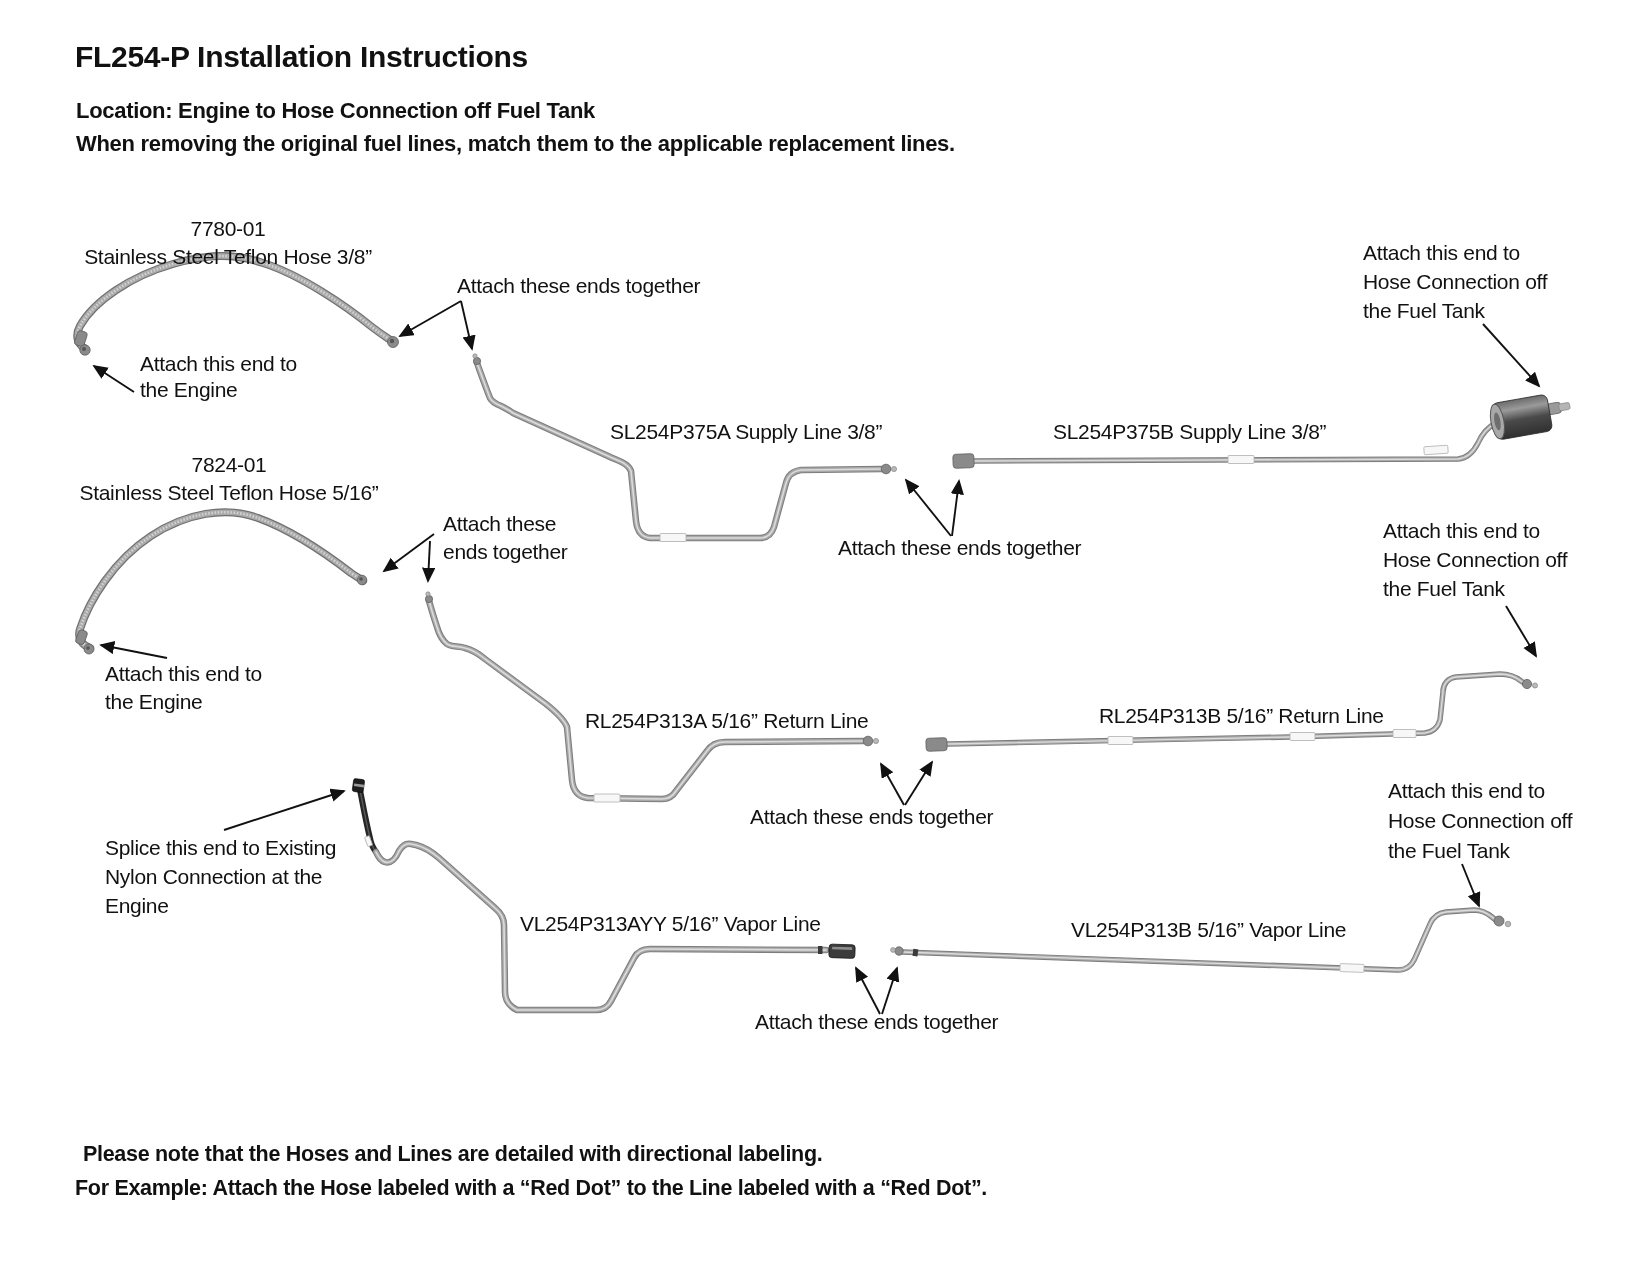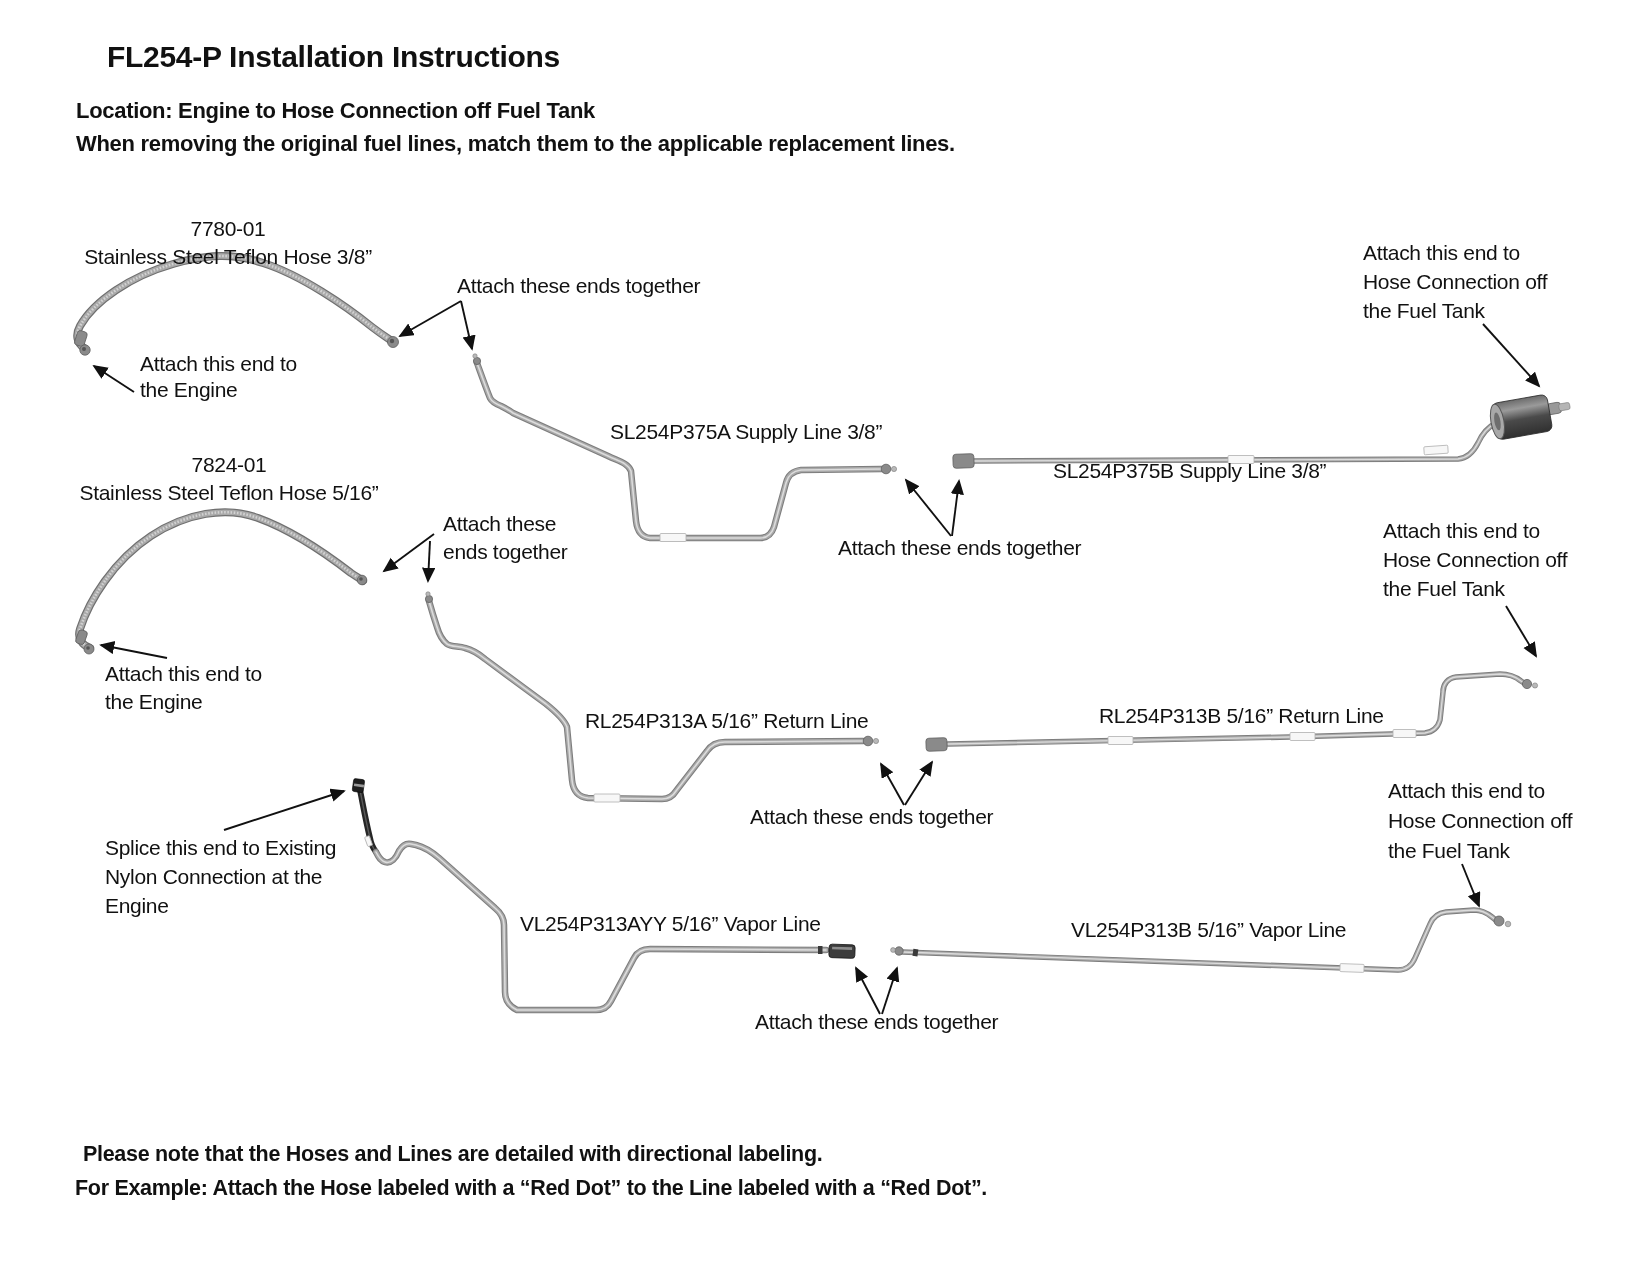--- a/index.html
+++ b/index.html
@@ -7,21 +7,21 @@
     --tube-dark:#7d7d7d; --tube-mid:#a9a9a9; --tube-light:#dcdcdc;
     --hose-dark:#6f6f6f; --black-hose:#262626; --filter-dark:#3c3c3c;
     --arrow:#111111; --tag-bg:#f7f7f7; --tag-border:#b0b0b0;
   }
   html,body{margin:0;padding:0;}
   body{width:1650px;height:1275px;background:var(--page-bg);
        font-family:"Liberation Sans","DejaVu Sans",sans-serif;color:var(--text);
        position:relative;overflow:hidden;}
   .page{position:absolute;inset:0;}
   .hdr{position:absolute;letter-spacing:-0.3px;white-space:pre;}
-  .title{left:75px;top:40px;font-size:30px;font-weight:700;margin-left:32px;}
+  .title{left:75px;top:40px;font-size:30px;font-weight:700;}
   .sub{font-size:22px;font-weight:700;}
   .lbl{position:absolute;font-size:21px;line-height:27px;letter-spacing:-0.3px;
        white-space:pre-line;}
   .center{text-align:center;}
   .lh26{line-height:26px;} .lh28{line-height:28px;} .lh29{line-height:29px;} .lh30{line-height:30px;}
   .foot{position:absolute;font-size:21.5px;font-weight:700;letter-spacing:-0.3px;white-space:pre;}
   svg{position:absolute;left:0;top:0;}
   .tube-o{fill:none;stroke:var(--tube-dark);stroke-width:6.5;stroke-linecap:round;stroke-linejoin:round;}
   .tube-m{fill:none;stroke:var(--tube-mid);stroke-width:4.4;stroke-linecap:round;stroke-linejoin:round;}
   .tube-h{fill:none;stroke:var(--tube-light);stroke-width:1.6;stroke-linecap:round;stroke-linejoin:round;}
@@ -179,21 +179,21 @@
   <div class="lbl center lh28" style="left:43px;top:203px;width:370px;margin-top:12px;">7780-01
 Stainless Steel Teflon Hose 3/8”</div>
   <div class="lbl" style="left:457px;top:272px;">Attach these ends together</div>
   <div class="lbl lh26" style="left:140px;top:351px;">Attach this end to
 the Engine</div>
   <div class="lbl lh29" style="left:1363px;top:238px;">Attach this end to
 Hose Connection off
 the Fuel Tank</div>
 
   <div class="lbl" style="left:610px;top:418px;">SL254P375A Supply Line 3/8”</div>
-  <div class="lbl" style="left:1053px;top:418px;margin-top:39px;">SL254P375B  Supply Line 3/8”</div>
+  <div class="lbl" style="left:1053px;top:418px;">SL254P375B  Supply Line 3/8”</div>
   <div class="lbl" style="left:838px;top:534px;">Attach these ends together</div>
 
   <div class="lbl center lh28" style="left:44px;top:451px;width:370px;">7824-01
 Stainless Steel Teflon Hose 5/16”</div>
   <div class="lbl lh28" style="left:443px;top:510px;">Attach these
 ends together</div>
   <div class="lbl lh28" style="left:105px;top:660px;">Attach this end to
 the Engine</div>
   <div class="lbl lh29" style="left:1383px;top:516px;">Attach this end to
 Hose Connection off

